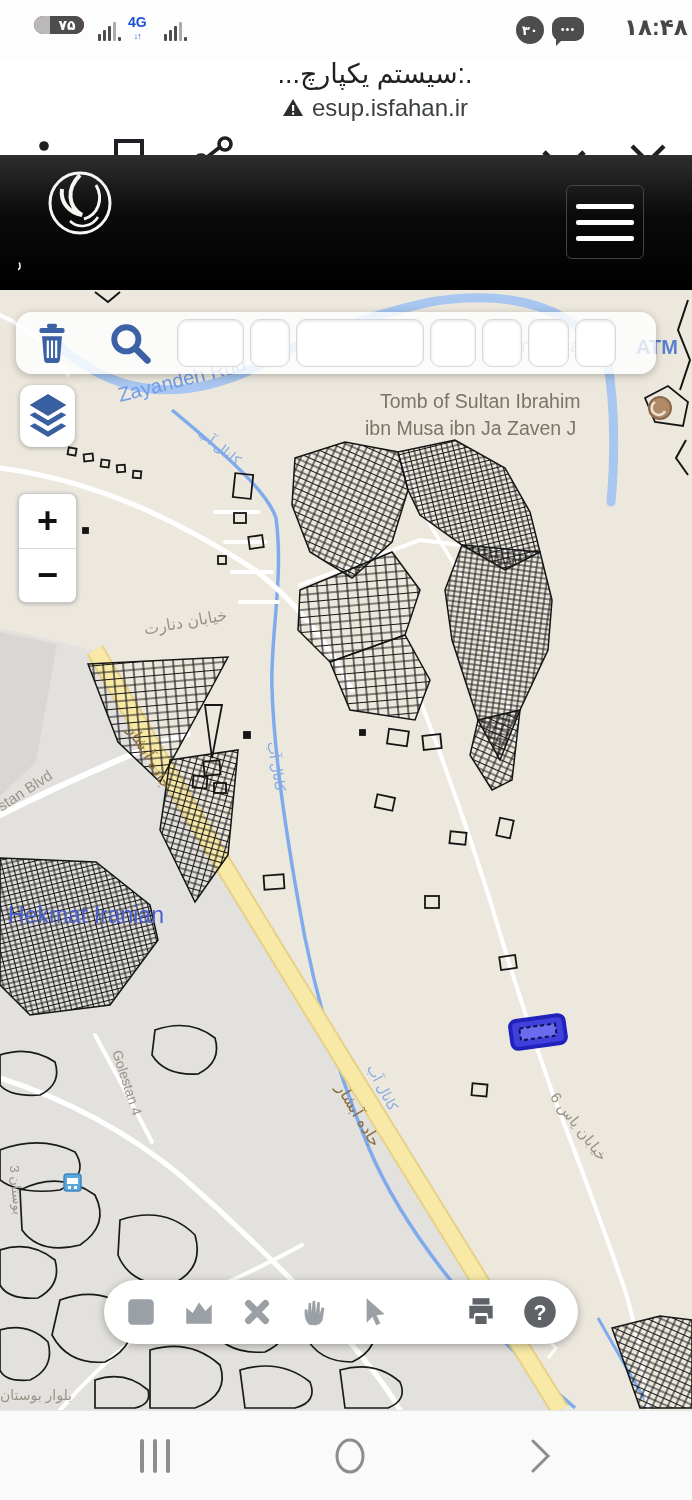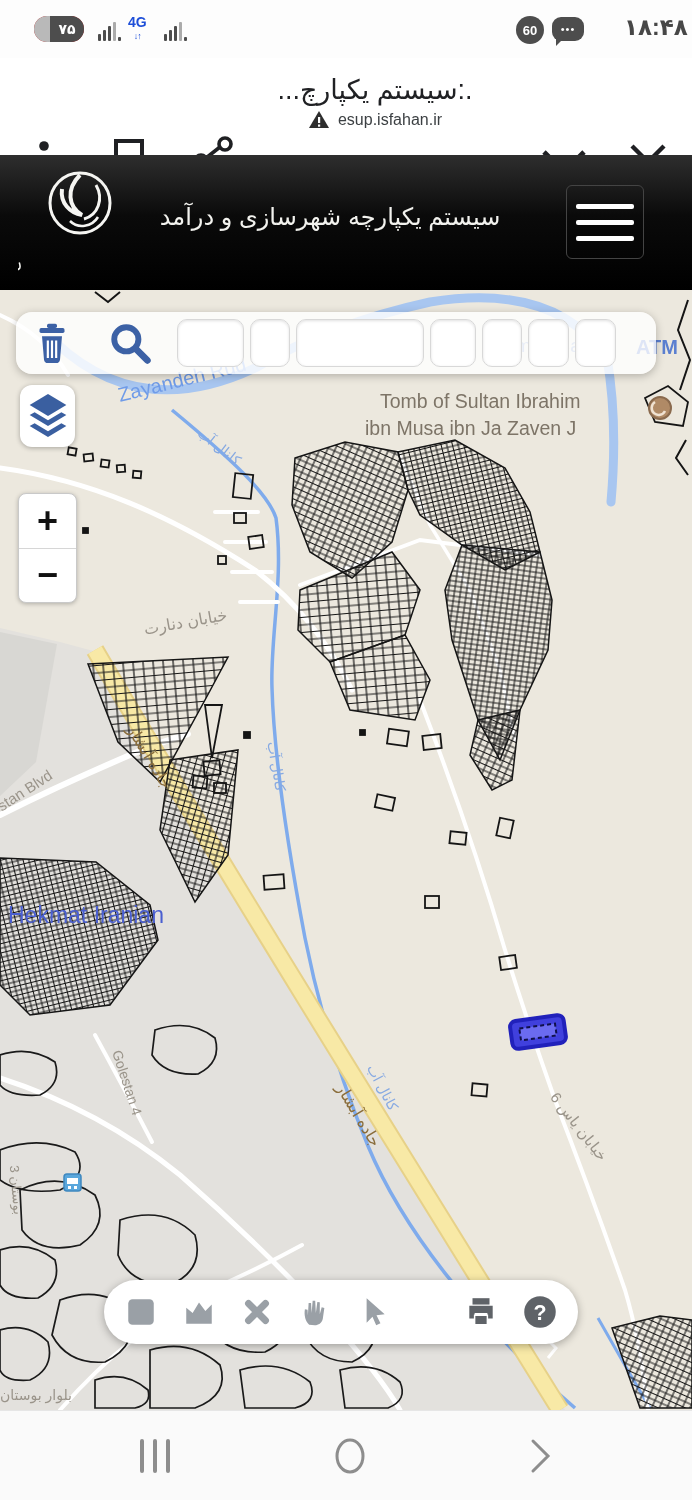--- a/index.html
+++ b/index.html
@@ -2,39 +2,39 @@
 <html><head>
 <meta charset="utf-8">
 <style>
   html,body{margin:0;padding:0;}
   body{font-family:"Liberation Sans","DejaVu Sans",sans-serif;background:#fff;}
   .screen{position:relative;width:692px;height:1500px;overflow:hidden;background:#fff;margin:0 auto;}
   .abs{position:absolute;}
 
   
   .statusbar{left:0;top:0;width:692px;height:58px;background:#fdfdfd;display:flex;align-items:center;}
-  .battery{position:absolute;left:34px;top:16px;width:50px;height:26px;border-radius:13px;background:#b91c1c;overflow:hidden;display:flex;}
+  .battery{position:absolute;left:34px;top:16px;width:50px;height:18px;border-radius:13px;background:#b91c1c;overflow:hidden;display:flex;}
   .battery .cap{width:16px;height:26px;background:#b9b9b9;}
   .battery .lvl{flex:1;background:#4d4d4d;color:#fff;font-size:14px;font-weight:bold;display:flex;align-items:center;justify-content:center;}
   .sigbars{position:absolute;top:22px;display:flex;align-items:flex-end;gap:2px;}
   .sigbars i{display:block;width:3px;background:#4d4d4d;border-radius:1px;}
   .sigbars i.dim{background:#ababab;}
   .net4g{position:absolute;left:128px;top:16px;color:#1d4ed8;font-size:14px;font-weight:bold;text-align:center;line-height:12px;}
   .net4g small{font-size:9px;font-weight:normal;letter-spacing:-1px;}
   .badge{position:absolute;left:516px;top:16px;width:28px;height:28px;border-radius:50%;background:#4d4d4d;color:#fff;font-size:13px;font-weight:bold;display:flex;align-items:center;justify-content:center;}
   .bubble{position:absolute;left:552px;top:17px;width:32px;height:24px;border-radius:9px;background:#4d4d4d;color:#fff;font-size:11px;letter-spacing:1px;display:flex;align-items:center;justify-content:center;}
   .bubble:after{content:"";position:absolute;left:4px;bottom:-5px;border:4px solid transparent;border-top-color:#4d4d4d;border-left-color:#4d4d4d;}
   .clock{position:absolute;left:624px;top:14px;width:90px;color:#474747;font-size:23px;font-weight:bold;}
 
   
   .browserbar{left:0;top:58px;width:692px;height:97px;background:#fff;}
   .bicon{position:absolute;color:#1f2023;}
-  .title-wrap{position:absolute;left:240px;top:16px;width:270px;text-align:center;}
+  .title-wrap{position:absolute;left:240px;top:0;width:270px;text-align:center;}
   .ptitle{font-size:27px;color:#202124;direction:rtl;white-space:nowrap;}
-  .urlrow{margin-top:4px;font-size:16px;color:#3c4043;display:flex;align-items:center;justify-content:center;gap:8px;}
+  .urlrow{margin-top:4px;font-size:24px;color:#3c4043;display:flex;align-items:center;justify-content:center;gap:8px;}
 
   
   .appheader{left:0;top:155px;width:692px;height:135px;background:linear-gradient(#2e2e2e,#0a0a0a 45%,#000);}
   .apptitle{position:absolute;left:140px;top:48px;width:380px;text-align:center;color:#f2f2ee;font-size:24px;direction:rtl;}
   .hamburger{position:absolute;left:566px;top:30px;width:76px;height:72px;border:1px solid #444;border-radius:6px;display:flex;flex-direction:column;justify-content:center;gap:11px;align-items:center;}
   .hamburger i{display:block;width:58px;height:5px;background:#fff;border-radius:2px;}
 
   
   .mapwrap{left:0;top:290px;width:692px;height:1120px;overflow:hidden;background:#ece8de;}
   .mapwrap svg{display:block;}
@@ -75,21 +75,21 @@
     <div class="net4g">
       <span>4G</span><br><small>↓↑</small>
     </div>
     <div class="sigbars" style="left:164px;">
       <i style="height:7px"></i>
         <i style="height:11px"></i>
         <i style="height:15px"></i>
         <i class="dim" style="height:19px"></i>
         <i style="height:4px;width:3px"></i>
     </div>
-    <div class="badge">60</div>
+    <div class="badge">۳۰</div>
     <div class="bubble">•••</div>
     <div class="clock">۱۸:۴۸</div>
   </div>
 
   <div class="abs browserbar">
     <svg class="bicon" style="left:34px;top:82px;" width="20" height="46" viewBox="0 0 10 23">
       <circle cx="5" cy="3" r="2.4" fill="#1f2023"></circle>
         <circle cx="5" cy="11.5" r="2.4" fill="#1f2023"></circle>
         <circle cx="5" cy="20" r="2.4" fill="#1f2023"></circle>
     </svg>
@@ -122,21 +122,20 @@
   </div>
 
   <div class="abs appheader">
     <svg class="abs" style="left:18px;top:6px;" width="120" height="126" viewBox="0 0 120 126">
       <circle cx="62" cy="42" r="30" fill="none" stroke="#f5f5f2" stroke-width="3"></circle>
       <path d="M62 14 C 48 28, 50 46, 64 54 C 52 52, 42 42, 44 28" fill="none" stroke="#f5f5f2" stroke-width="4"></path>
       <path d="M78 24 C 86 38, 80 54, 66 58" fill="none" stroke="#f5f5f2" stroke-width="3"></path>
       <path d="M52 60 C 60 68, 74 66, 80 56" fill="none" stroke="#f5f5f2" stroke-width="2.5"></path>
       <text x="4" y="104" transform="rotate(-27 10 104)" fill="#fbfbf8" font-size="17" font-style="italic" direction="rtl">شهرداری اصفهان</text>
     </svg>
-    <div class="apptitle">سیستم یکپارچه شهرسازی و درآمد</div>
     <div class="hamburger">
         <i></i>
         <i></i>
         <i></i>
       </div>
   </div>
 
   <div class="abs mapwrap">
     <svg width="692" height="1120" viewBox="0 0 692 1120">
       <defs>

